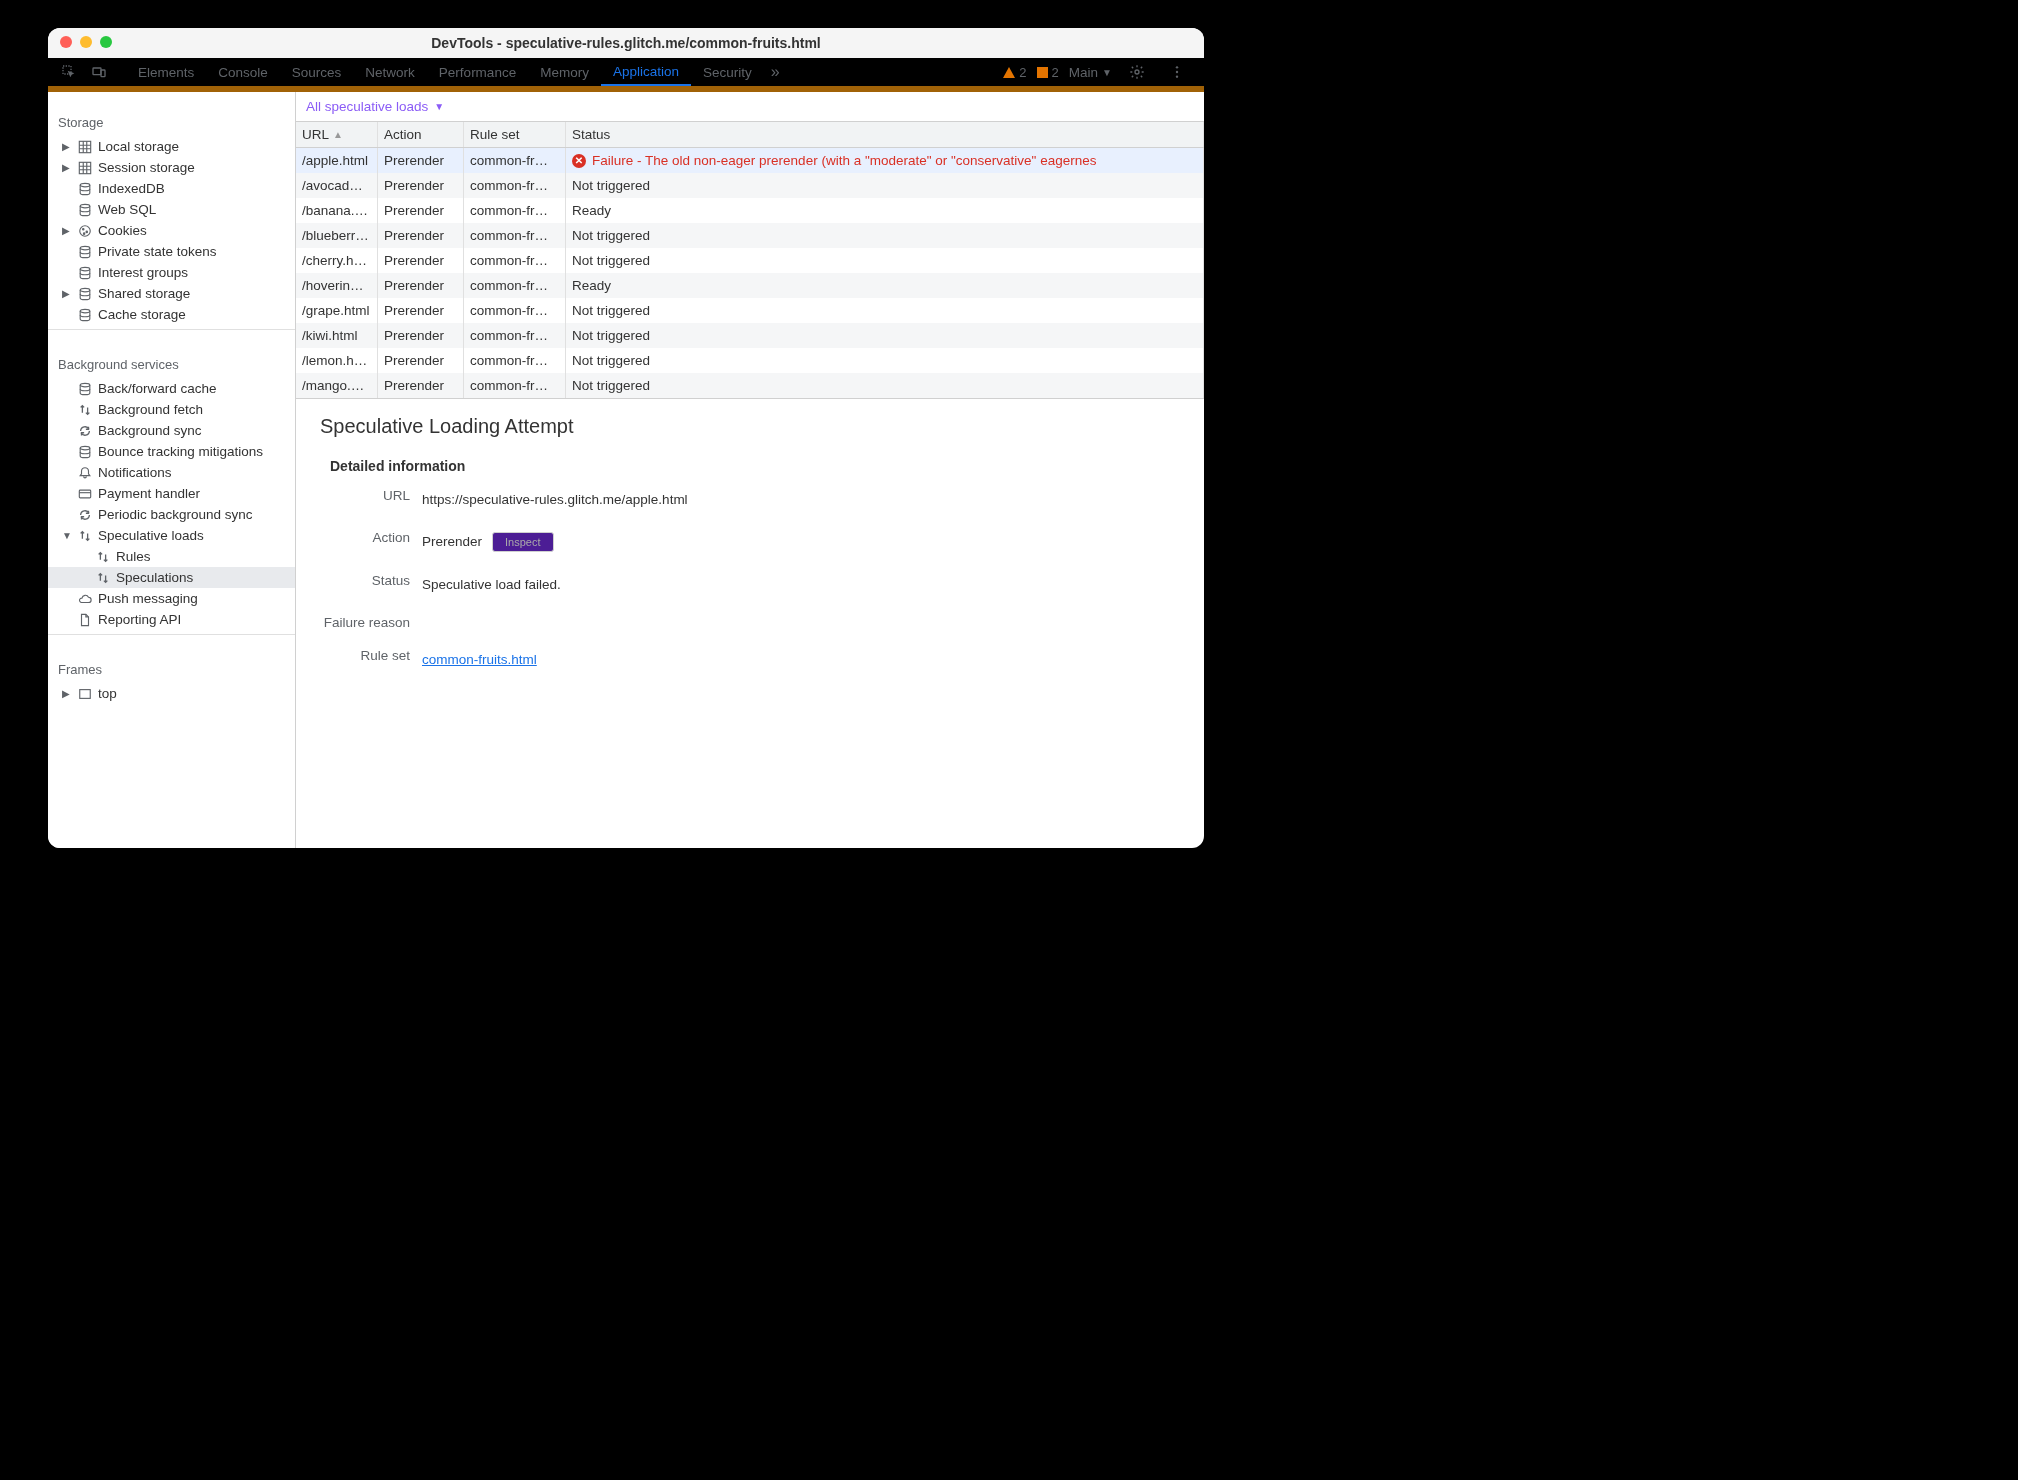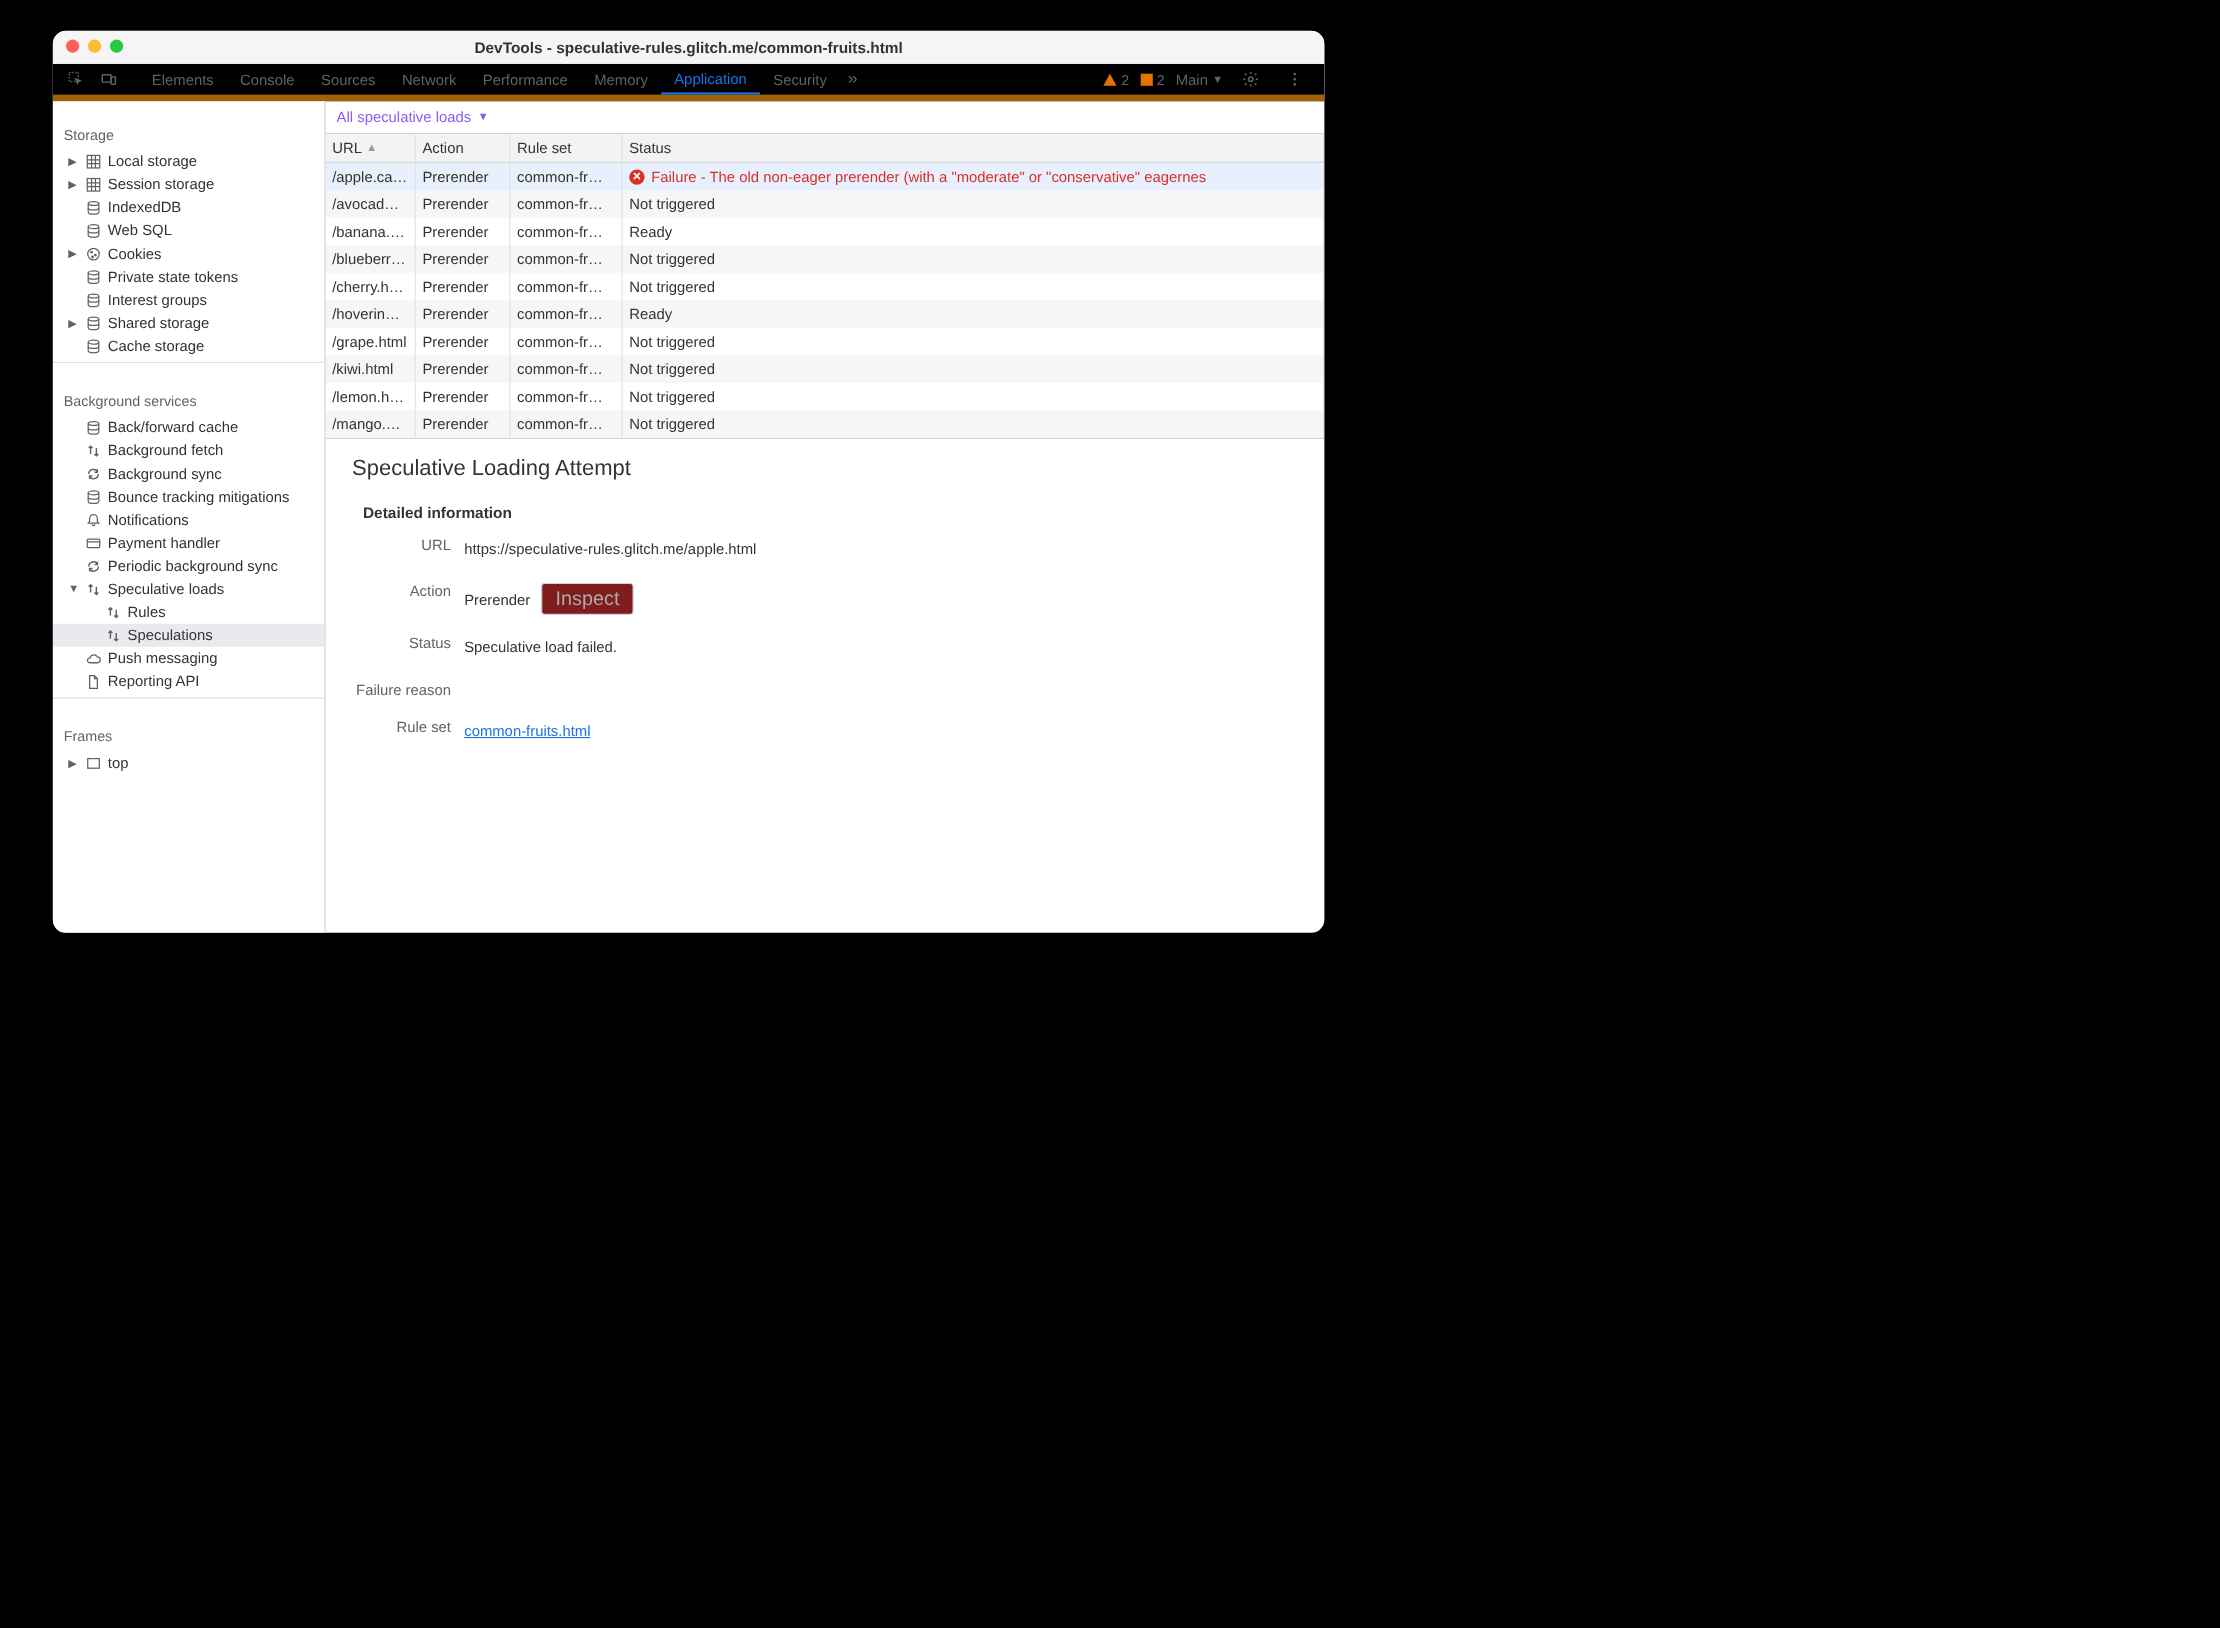--- a/index.html
+++ b/index.html
@@ -46,21 +46,21 @@
 .row:nth-child(even) { background: #f5f6f7; }
 .row.selected { background: #e8f0fe; }
 .td.status-err { color: #d93025; display: flex; align-items: center; gap: 6px; }
 .err-circle { width: 14px; height: 14px; background: #d93025; border-radius: 50%; color: #fff; display: inline-flex; align-items: center; justify-content: center; font-size: 10px; flex-shrink: 0; font-weight: bold; }
 .detail { border-top: 1px solid #d0d0d0; padding: 16px 24px; overflow-y: auto; flex: 1; }
 .detail h2 { font-size: 20px; font-weight: 500; margin-bottom: 20px; }
 .detail h3 { font-size: 14px; font-weight: 600; margin-bottom: 14px; margin-left: 10px; }
 .detail-row { display: flex; margin-bottom: 18px; font-size: 13.5px; }
 .detail-label { width: 102px; text-align: right; color: #5f6368; padding-right: 12px; flex-shrink: 0; }
 .detail-value { flex: 1; color: #333; line-height: 1.8; }
-.inspect-btn { margin-left: 10px; border: 1px solid #d0d0d0; background: #7f1d1d; color: #aaa; padding: 3px 12px; border-radius: 3px; font-size: 18px; }
+.inspect-btn { margin-left: 10px; border: 1px solid #d0d0d0; background: #4c1d95; color: #aaa; padding: 3px 12px; border-radius: 3px; font-size: 11px; }
 .link { color: #1a73e8; text-decoration: underline; cursor: pointer; }
 svg { display: block; }
 .ico { width: 16px; height: 16px; }
 .ico-sm { width: 14px; height: 14px; }
 </style>
 </head>
 <body>
 
 <div class="window">
   <div class="titlebar">
@@ -381,21 +381,21 @@
           <div class="th col-url">
               <span>URL</span>
               <span class="sort-arrow">▲</span>
             </div>
           <div class="th col-action">Action</div>
           <div class="th col-ruleset">Rule set</div>
           <div class="th col-status">Status</div>
         </div>
         <div class="table-body" id="table-body">
             <div class="row selected">
-              <div class="td col-url">/apple.cache</div>
+              <div class="td col-url">/apple.html</div>
               <div class="td col-action">Prerender</div>
               <div class="td col-ruleset">common-fr…</div>
               <div class="td col-status status-err">
                 <span class="err-circle">✕</span>
                 <span>Failure - The old non-eager prerender (with a "moderate" or "conservative" eagernes</span>
               </div>
             </div>
             <div class="row">
               <div class="td col-url">/avocad…</div>
               <div class="td col-action">Prerender</div>

